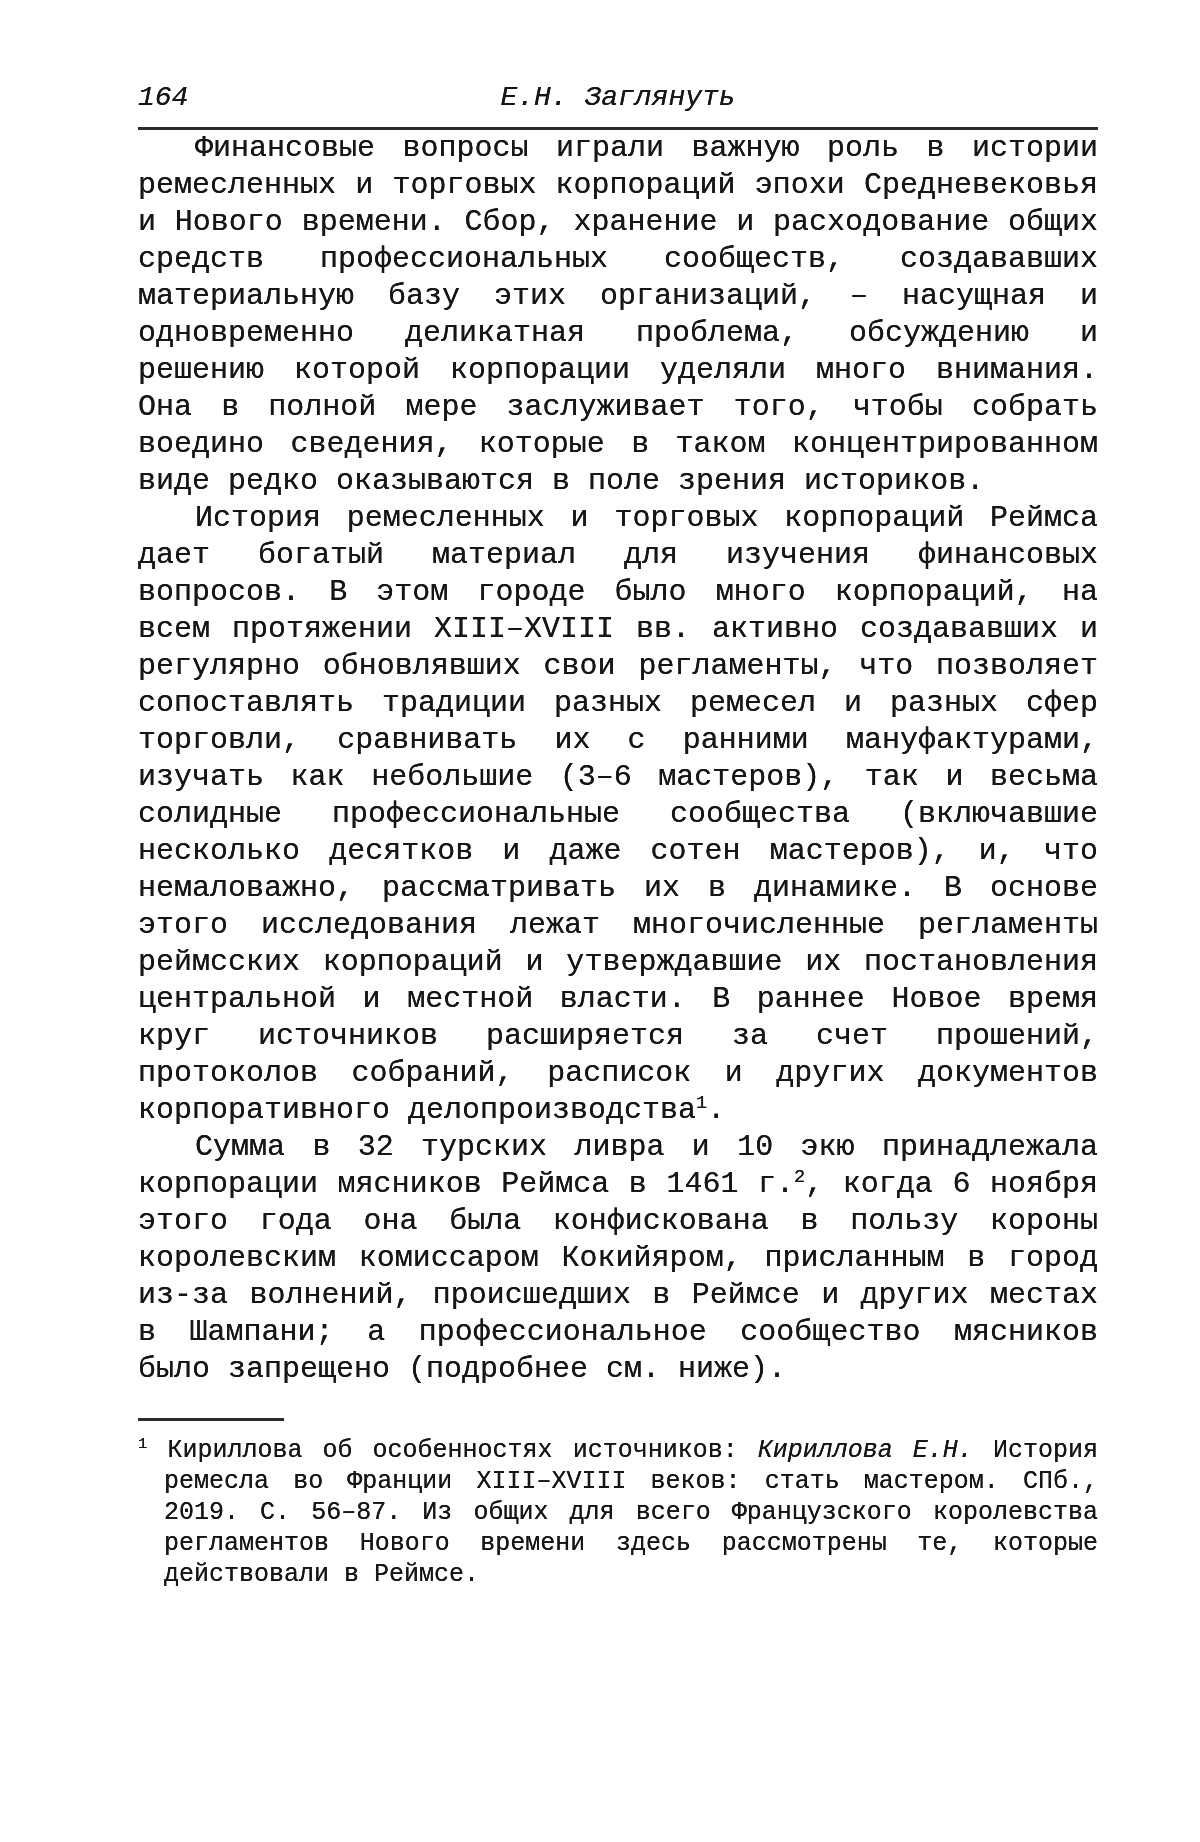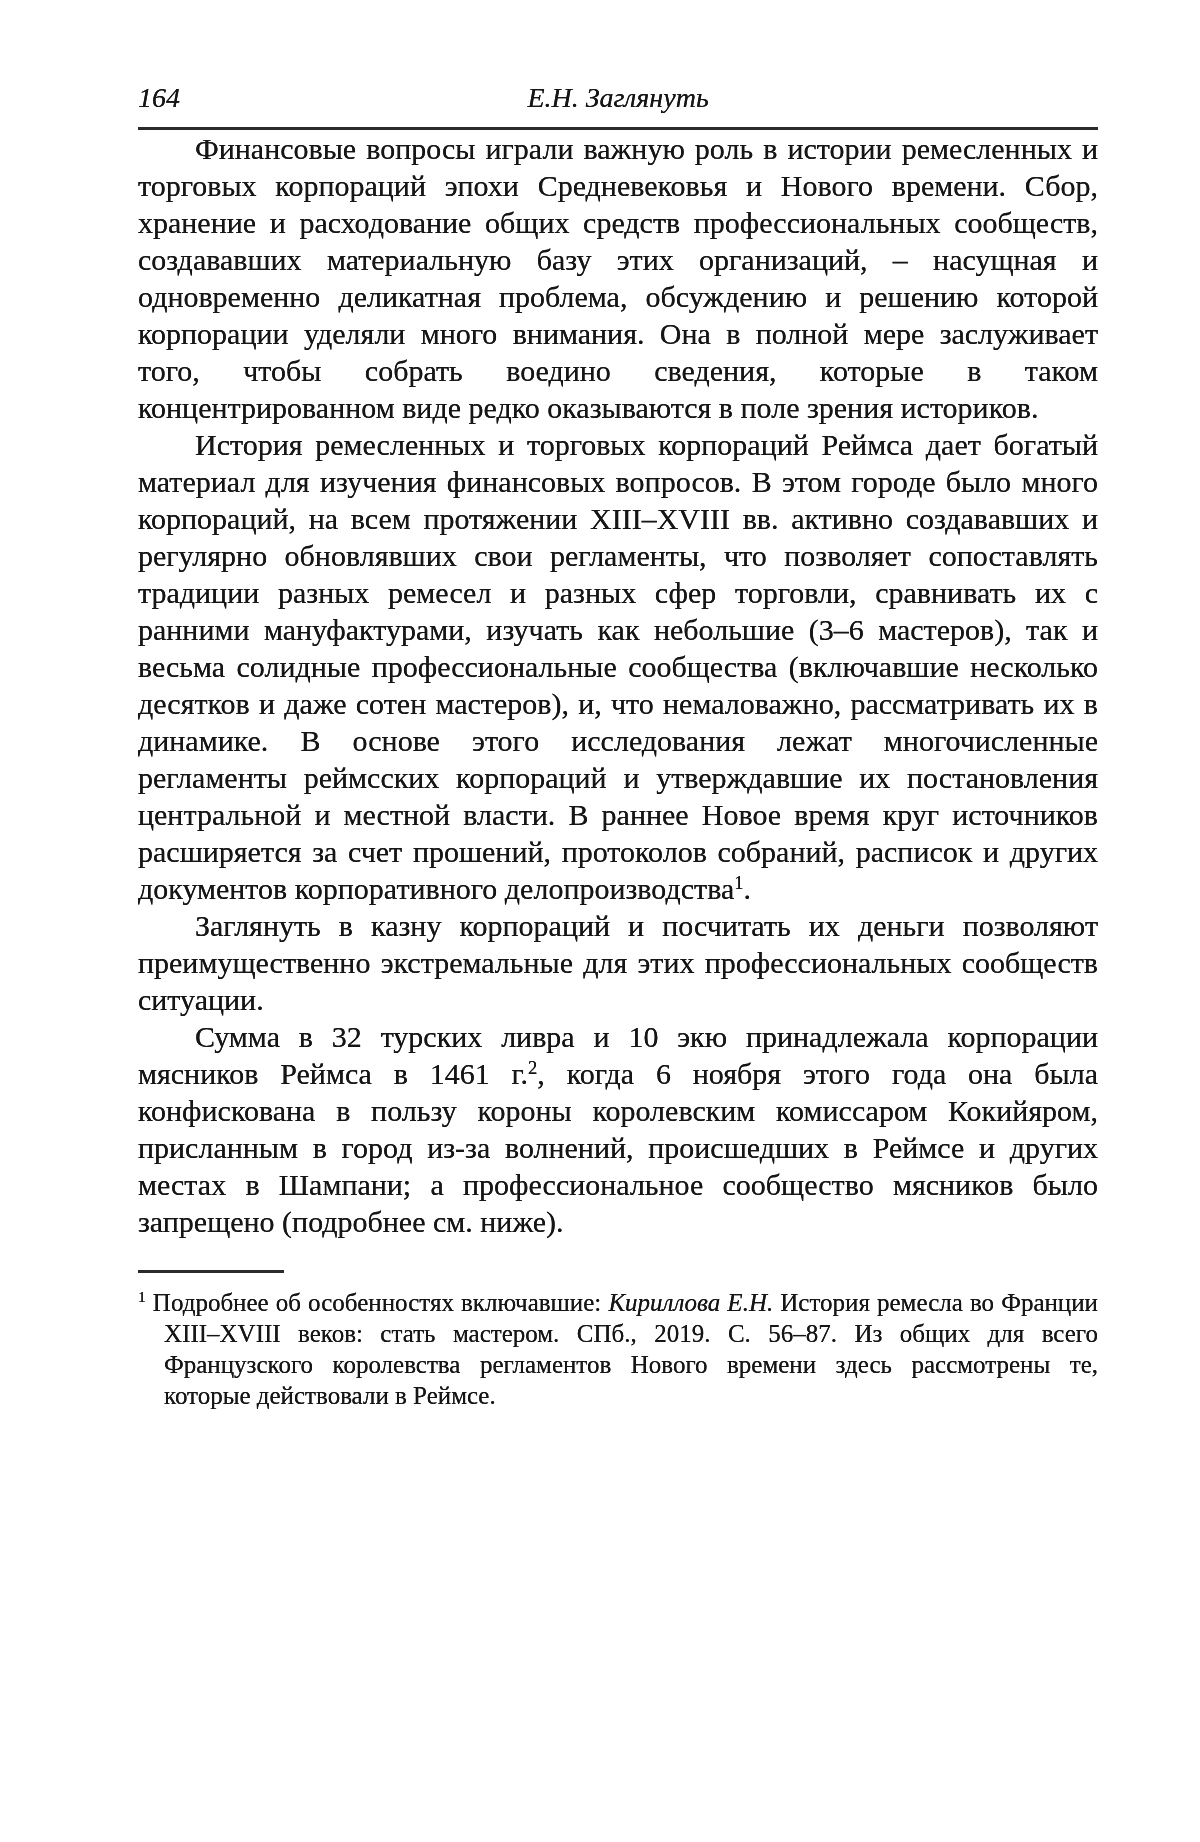--- a/index.html
+++ b/index.html
@@ -4,21 +4,21 @@
 <style>
   * { margin: 0; padding: 0; box-sizing: border-box; }
   html, body { background: #ffffff; }
   .page {
     position: relative;
     width: 1200px;
     height: 1842px;
     margin: 0 auto;
     background: var(--paper, #ffffff);
     color: var(--ink, #161616);
-    font-family: Liberation Serif, serif;
+    font-family: Liberation Mono, monospace;
     padding: 82px 102px 0 138px;
     overflow: hidden;
     text-shadow: 0 0 0.4px currentColor;
   }
   .running-head {
     position: relative;
     font-style: italic;
     font-size: 28px;
     line-height: 32px;
     text-align: center;
@@ -76,22 +76,21 @@
       <span>Е.Н. Заглянуть</span>
     </div>
     <hr class="head-rule">
   </header>
 
   <main class="article">
     <p class="para"><span>Финансовые вопросы играли важную роль в истории ремесленных и торговых корпораций эпохи Средневековья и Нового времени. Сбор, хранение и расходование общих средств профессиональных сообществ, создававших материальную базу этих организаций, – насущная и одновременно деликатная проблема, обсуждению и решению которой корпорации уделяли много внимания. Она в полной мере заслуживает того, чтобы собрать воедино сведения, которые в таком концентрированном виде редко оказываются в поле зрения историков.</span></p>
     <p class="para"><span>История ремесленных и торговых корпораций Реймса дает богатый материал для изучения финансовых вопросов. В этом городе было много корпораций, на всем протяжении XIII–XVIII вв. активно создававших и регулярно обновлявших свои регламенты, что позволяет сопоставлять традиции разных ремесел и разных сфер торговли, сравнивать их с ранними мануфактурами, изучать как небольшие (3–6 мастеров), так и весьма солидные профессиональные сообщества (включавшие несколько десятков и даже сотен мастеров), и, что немаловажно, рассматривать их в динамике. В основе этого исследования лежат многочисленные регламенты реймсских корпораций и утверждавшие их постановления центральной и местной власти. В раннее Новое время круг источников расширяется за счет прошений, протоколов собраний, расписок и других документов корпоративного делопроизводства</span><sup class="fn-ref">1</sup><span>.</span></p>
 
 
-    <p class="para"><span>Заглянуть в казну корпораций и посчитать их деньги позволяют преимущественно экстремальные для этих профессиональных сообществ ситуации.</span></p>
     <p class="para"><span>Сумма в 32 турских ливра и 10 экю принадлежала корпорации мясников Реймса в 1461 г.</span><sup class="fn-ref">2</sup><span>, когда 6 ноября этого года она была конфискована в пользу короны королевским комиссаром Кокийяром, присланным в город из-за волнений, происшедших в Реймсе и других местах в Шампани; а профессиональное сообщество мясников было запрещено (подробнее см. ниже).</span></p>
   </main>
 
   <footer class="footnotes">
     <div class="fn-rule"></div>
-    <div class="footnote"><sup class="fn-ref">1</sup><span> Подробнее об особенностях включавшие: </span><span class="italic">Кириллова Е.Н.</span><span> История ремесла во Франции XIII–XVIII веков: стать мастером. СПб., 2019. С. 56–87. Из общих для всего Французского королевства регламентов Нового времени здесь рассмотрены те, которые действовали в Реймсе.</span></div>
+    <div class="footnote"><sup class="fn-ref">1</sup><span> Кириллова об особенностях источников: </span><span class="italic">Кириллова Е.Н.</span><span> История ремесла во Франции XIII–XVIII веков: стать мастером. СПб., 2019. С. 56–87. Из общих для всего Французского королевства регламентов Нового времени здесь рассмотрены те, которые действовали в Реймсе.</span></div>
   </footer>
 
 </div>
 
 </body></html>

